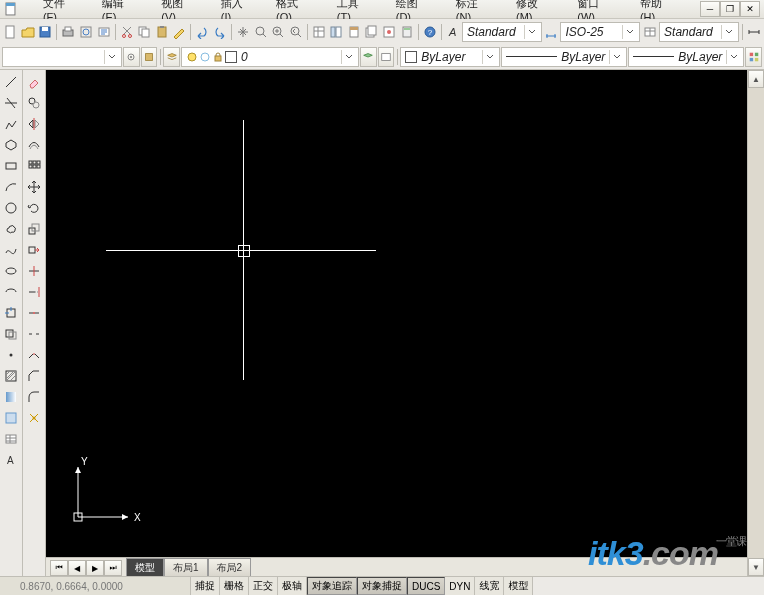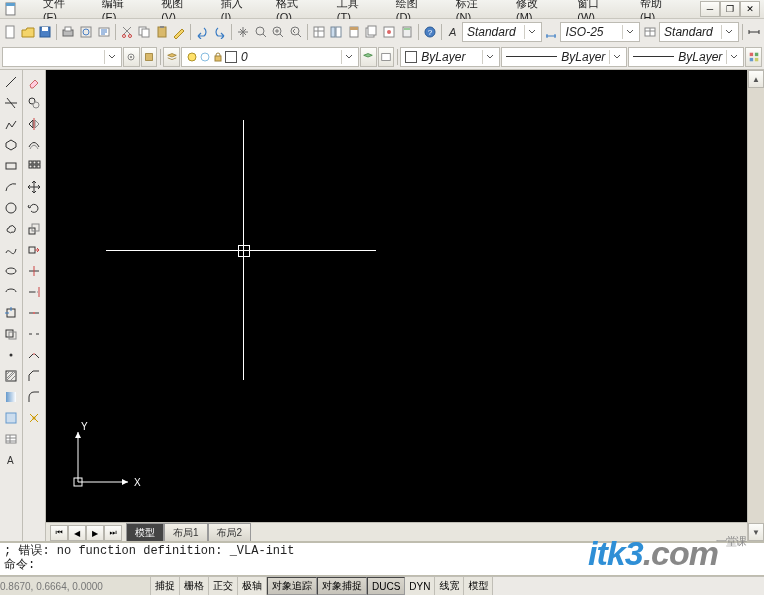--- a/index.html
+++ b/index.html
@@ -56,21 +56,21 @@
   .mtab-nav .nbtn { width:16px; height:14px; border:1px solid #b8b6ae; background:linear-gradient(#fdfdfa,#e8e6de); display:flex; align-items:center; justify-content:center; font-size:8px; }
   .mtab { height:17px; padding:0 8px; border:1px solid #999; border-bottom:none; background:linear-gradient(#f3f1e9,#d9d6cd); display:flex; align-items:center; font-size:10px; color:#333; }
   .mtab.active { background:#444; color:#fff; }
 
   
   .cmd { background:#fff; border-top:2px solid #bfbdaf; border-bottom:1px solid #bfbdaf; font-family:"SimSun","Courier New",monospace; font-size:12px; color:#222; padding:1px 4px; line-height:14px; min-height:30px; }
   .cmd .ln { white-space:pre; }
 
   
   .status { height:18px; background:#eceae6; border-top:1px solid #c0beb6; display:flex; align-items:center; font-size:10px; }
-  .status .coords { width:150px; padding:0 0; color:#777; border-right:1px solid #c0beb6; height:100%; display:flex; align-items:center; background:#e2e0d6; }
+  .status .coords { width:150px; padding:0 20px; color:#777; border-right:1px solid #c0beb6; height:100%; display:flex; align-items:center; background:#e2e0d6; }
   .sbtn { padding:0 4px; height:100%; border-right:1px solid #c0beb6; display:flex; align-items:center; justify-content:center; background:#e8e6de; cursor:pointer; }
   .sbtn.on { background:linear-gradient(#d9d6cd,#c6c3ba); border:1px inset #999; box-sizing:border-box; }
 
   
   .vscroll { width:16px; background:#eceae6; border-left:1px solid #c0beb6; display:flex; flex-direction:column; }
   .vscroll .arrow { height:16px; border:1px solid #b8b6ae; background:linear-gradient(#fdfdfa,#e8e6de); display:flex; align-items:center; justify-content:center; font-size:8px; color:#555; }
   .vscroll .track { flex:1; background:#ddd9ce; }
 
   .watermark { position:absolute; right:18px; bottom:22px; font-size:34px; font-weight:700; font-style:italic; color:#2f8fd6; letter-spacing:-1px; pointer-events:none; font-family:"Arial Black",Arial,sans-serif;margin-left:43px; }
   .watermark .tld { color:#888; }
@@ -678,24 +678,20 @@
       </div>
     </div>
 
     <div class="vscroll">
       <div class="arrow">▲</div>
       <div class="track"></div>
       <div class="arrow">▼</div>
     </div>
   </div>
 
-  <div class="cmd">
-    <div class="ln">; 错误: no function definition: _VLA-init</div>
-    <div class="ln">命令:</div>
-  </div>
 
   <div class="status">
     <div class="coords">0.8670, 0.6664, 0.0000</div>
     <div class="sbtn">
         <span>捕捉</span>
       </div>
     <div class="sbtn">
         <span>栅格</span>
       </div>
     <div class="sbtn">

